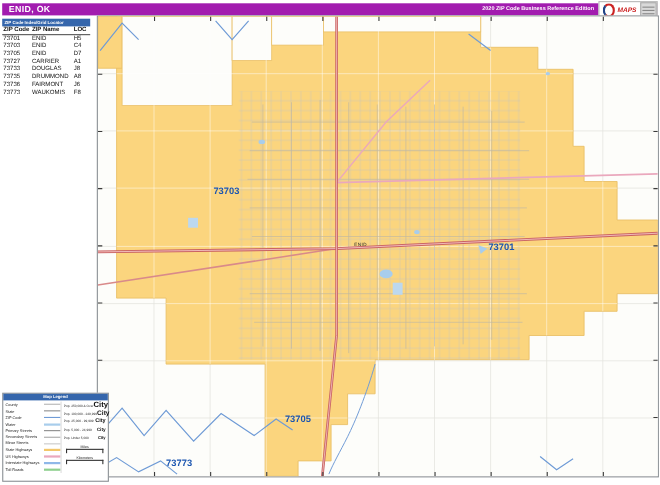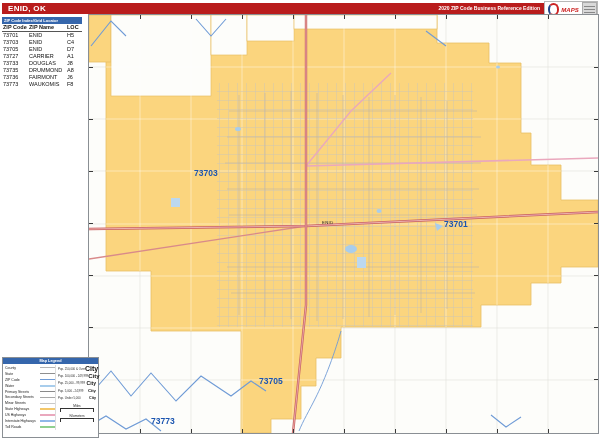--- a/index.html
+++ b/index.html
@@ -1,19 +1,19 @@
 <!DOCTYPE html>
 <html><head>
 <meta charset="utf-8">
 <style>
   html,body{margin:0;padding:0;background:#fff;}
   #page{position:relative;width:600px;height:441px;background:#fff;font-family:"Liberation Sans",sans-serif;overflow:hidden;}
 
   
-  .hdrbar{position:absolute;left:2px;top:3px;right:2px;height:11px;background:#b91c1c;}
+  .hdrbar{position:absolute;left:2px;top:3px;right:2px;height:11px;background:#a21caf;}
   .hdr-title{position:absolute;left:6px;top:0;color:#fff;font-size:8px;font-weight:bold;line-height:11px;letter-spacing:.3px;}
   .hdr-edition{position:absolute;right:58px;top:0;color:#fff;font-size:5px;font-weight:bold;line-height:11px;}
   .logo{position:absolute;right:2px;top:1px;width:52px;height:15px;background:#fff;border:1px solid #b8b8b8;display:flex;align-items:center;}
   .logo-swirl{width:9px;height:9px;border-radius:50%;border:2px solid #cc2222;border-left-color:#224488;margin:0 2px 0 3px;}
   .logo-brand{color:#cc2222;font-size:6px;font-weight:bold;font-style:italic;}
   .logo-fine{margin-left:3px;width:14px;height:11px;background:#d9d9d9;border:0.5px solid #aaa;display:flex;flex-direction:column;justify-content:space-evenly;padding:1px;}
   .logo-fine i{display:block;height:1px;background:#888;}
 
   
   .mapframe{position:absolute;left:88px;top:14px;width:509px;height:418px;border:1.5px solid #8a8f94;background:#fdfdfa;box-sizing:content-box;}

